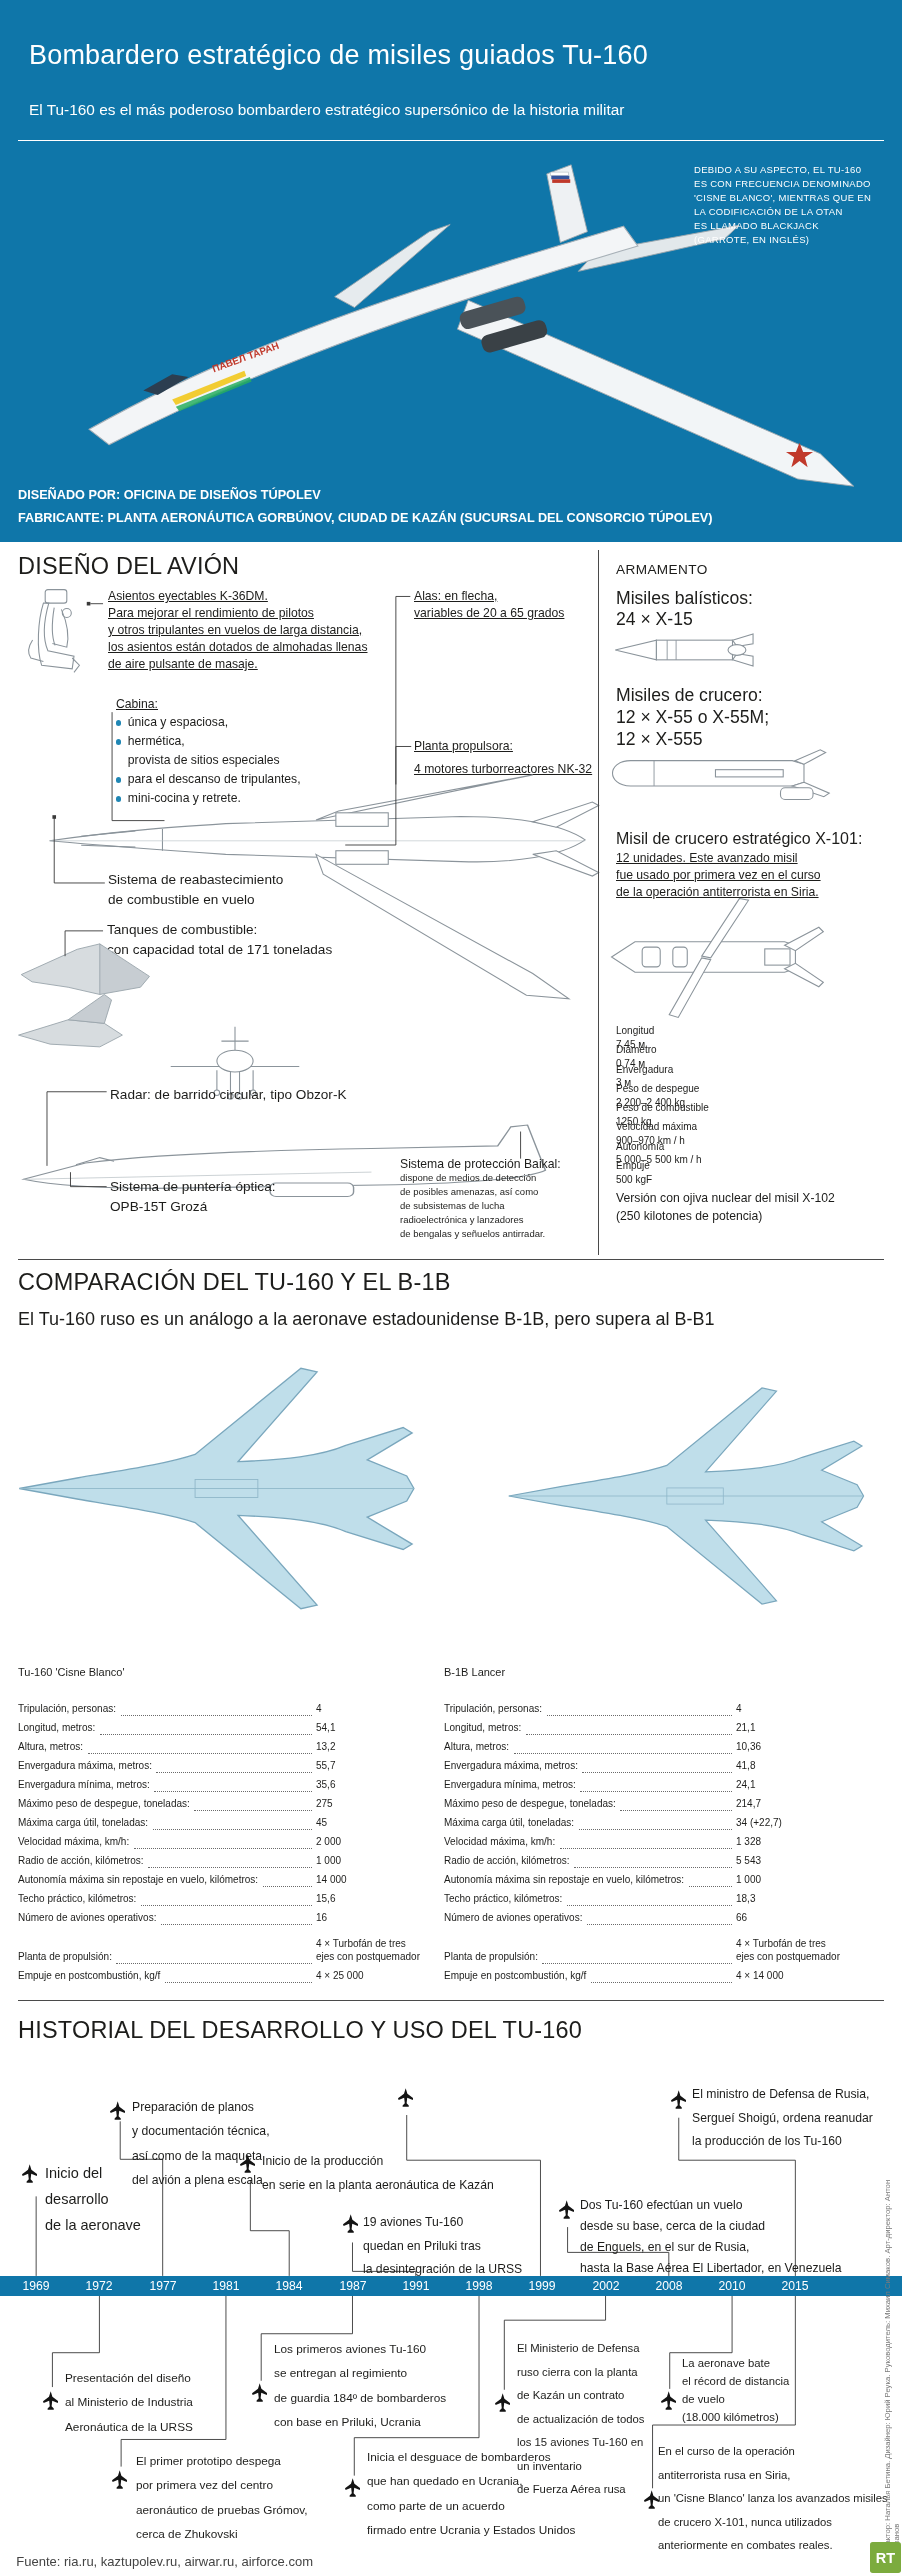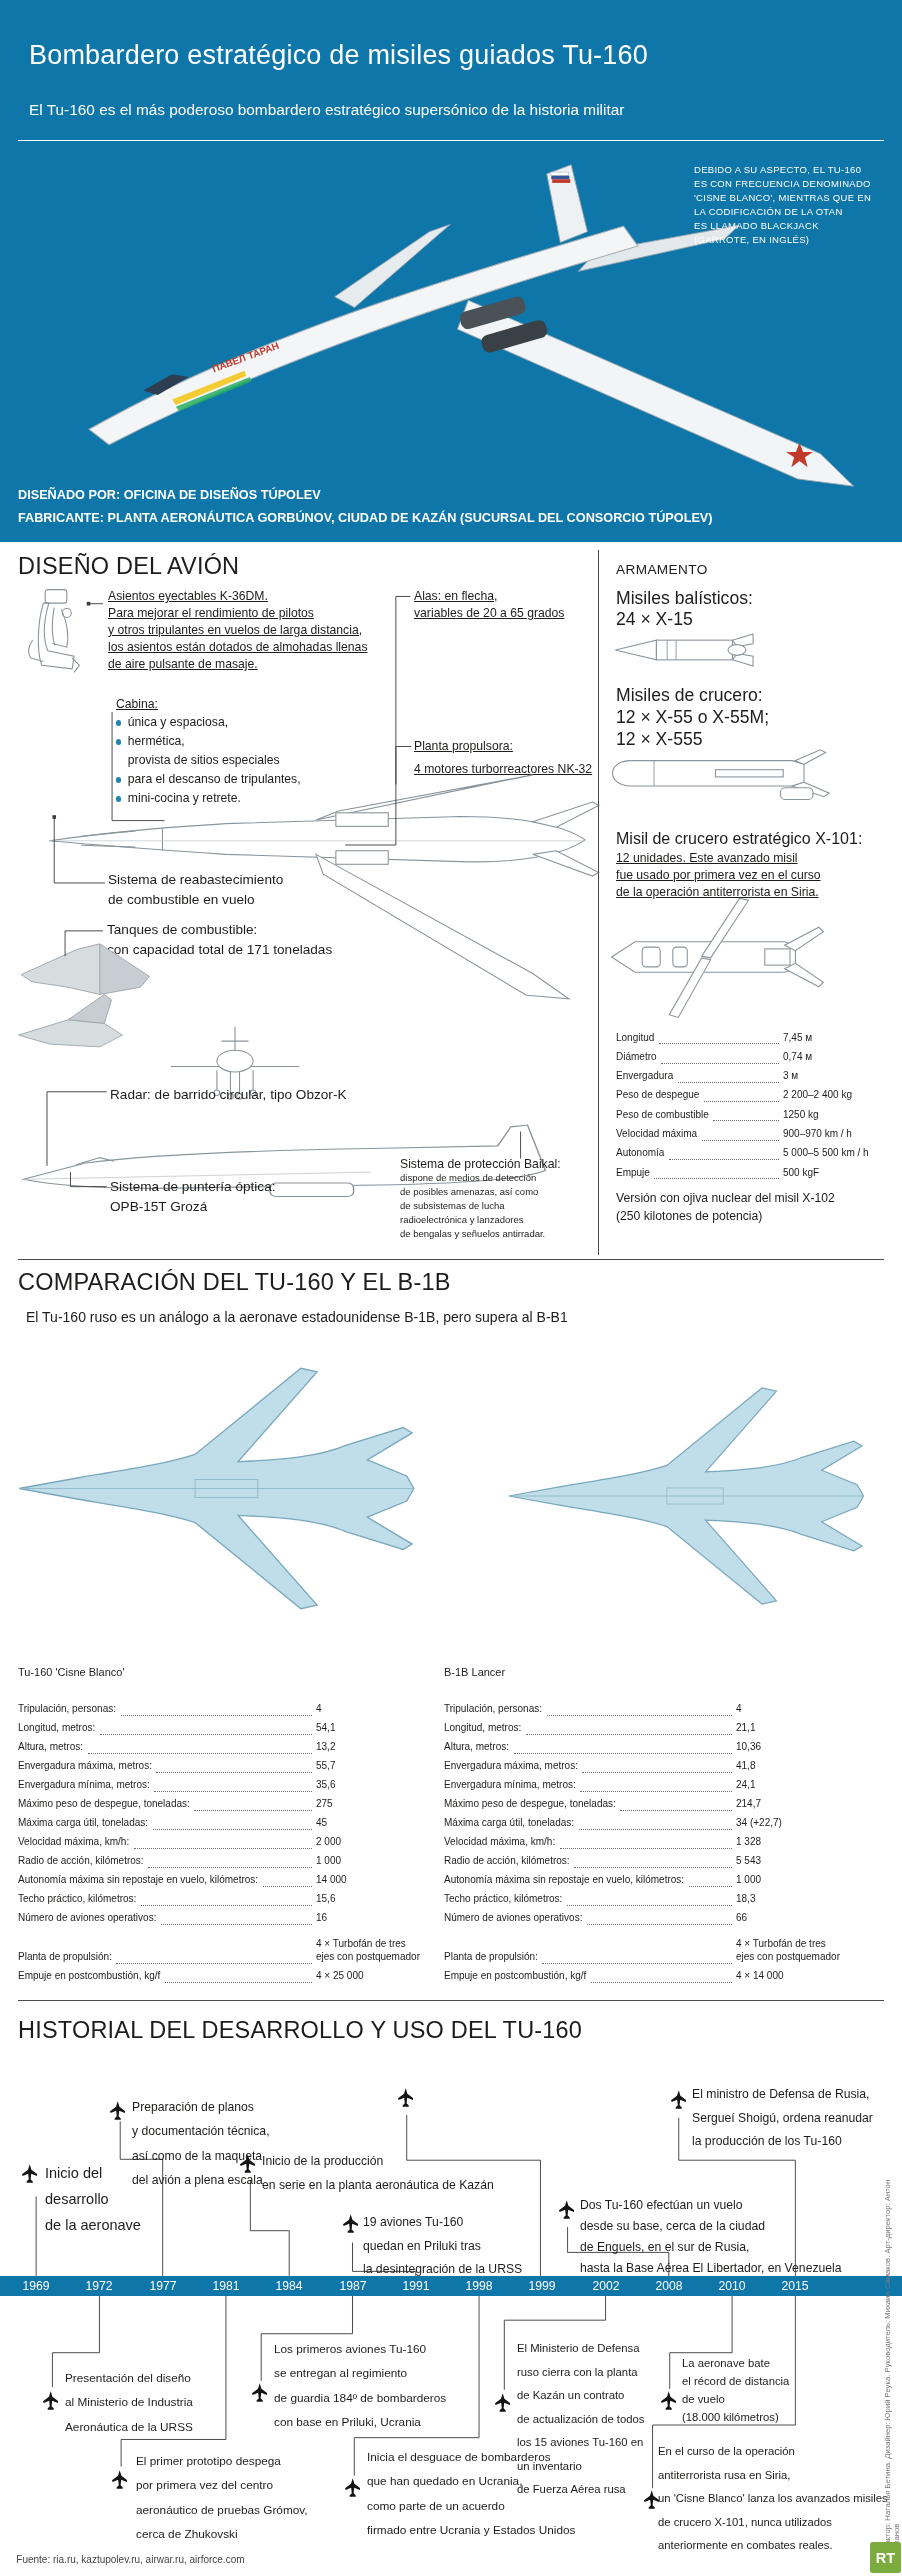--- a/index.html
+++ b/index.html
@@ -10,51 +10,51 @@
   .w{color:#ffffff;}
   
   #hdr{left:0;top:0;width:902px;height:542px;background:#0f76a9;}
   .hdr-title{left:29px;top:40px;font-size:27px;font-weight:400;letter-spacing:0.2px;}
   .hdr-sub{left:29px;top:101px;font-size:15.4px;font-weight:400;}
   .hdr-rule{left:18px;top:140px;width:866px;height:0;border-top:0.9px solid #ffffff;}
   .hdr-note{left:694px;top:163px;width:199px;font-size:9.5px;line-height:14px;letter-spacing:0.3px;}
   .hdr-credit{left:18px;top:484px;font-size:12.7px;font-weight:700;line-height:22.6px;}
   
   .sec-title{font-size:23.5px;font-weight:400;letter-spacing:0.2px;}
-  .sec-sub{font-size:14px;margin-left:8px;}
+  .sec-sub{font-size:18px;}
   .divider{border-top:0.9px solid #4a4a4a;height:0;}
   .vdivider{border-left:0.9px solid #4a4a4a;width:0;}
   
   .lbl13{font-size:12.2px;line-height:17px;text-decoration:underline;}
   .lbl15{font-size:13.6px;line-height:20px;}
   .cab li{list-style:none;font-size:12.2px;line-height:19px;position:relative;padding-left:11.8px;margin:0;}
   .cab ul{margin:0;padding:0;}
   .cab li.b::before{content:"";position:absolute;left:0;top:7.2px;width:5.4px;height:5.4px;border-radius:50%;background:#1f86b4;}
   
   .arm-h{font-size:13.6px;letter-spacing:0.4px;}
   .arm-big{font-size:17.6px;line-height:21px;}
   .arm-x101t{font-size:16px;}
   .spec-list{display:flex;flex-direction:column;}
-  .srow{display:flex;align-items:flex-end;height:19.3px;font-size:10px;}
+  .srow{display:flex;align-items:flex-start;height:19.3px;font-size:10px;flex-direction:column;}
   .srow .sl{white-space:nowrap;line-height:12.7px;}
   .dots{flex:1;height:9px;border-bottom:0.9px dotted #6a6a6a;margin:0 4.5px;}
   .sval{width:101px;line-height:12.7px;}
   
   .ctable{display:flex;flex-direction:column;}
   .crow{display:flex;align-items:flex-end;height:19px;font-size:10px;}
   .crow .sl{white-space:nowrap;line-height:13.6px;}
   .crow.tall{height:39px;}
   .cval{line-height:13.6px;}
   .plane-name{font-size:11px;}
   
   .hist-bar{left:0;top:2276px;width:902px;height:20px;background:#0f76a9;}
   .year{position:absolute;top:2279px;transform:translateX(-50%);font-size:12.2px;color:#fff;}
   .ev{font-size:12.2px;}
   .jet{width:15.4px;height:19px;}
-  .footer-src{font-size:10px;color:#444;}
+  .footer-src{font-size:13px;color:#444;}
   .credits{right:0.9px;top:2151px;height:407px;writing-mode:vertical-rl;transform:rotate(180deg);
            font-size:7.7px;color:#7a7a7a;}
   .rt{left:870px;top:2542px;width:31px;height:31px;background:#7cab3e;border-radius:2.7px;
       display:flex;align-items:center;justify-content:center;color:#fff;font-weight:700;font-size:14.5px;}
   svg{display:block;}
   .ln{stroke:#3a3a3a;stroke-width:1;fill:none;}
   .draw{stroke:#8b949b;stroke-width:1.2;fill:#ffffff;}
   .drawn{stroke:#8b949b;stroke-width:1.2;fill:none;}
 </style>
 </head>

